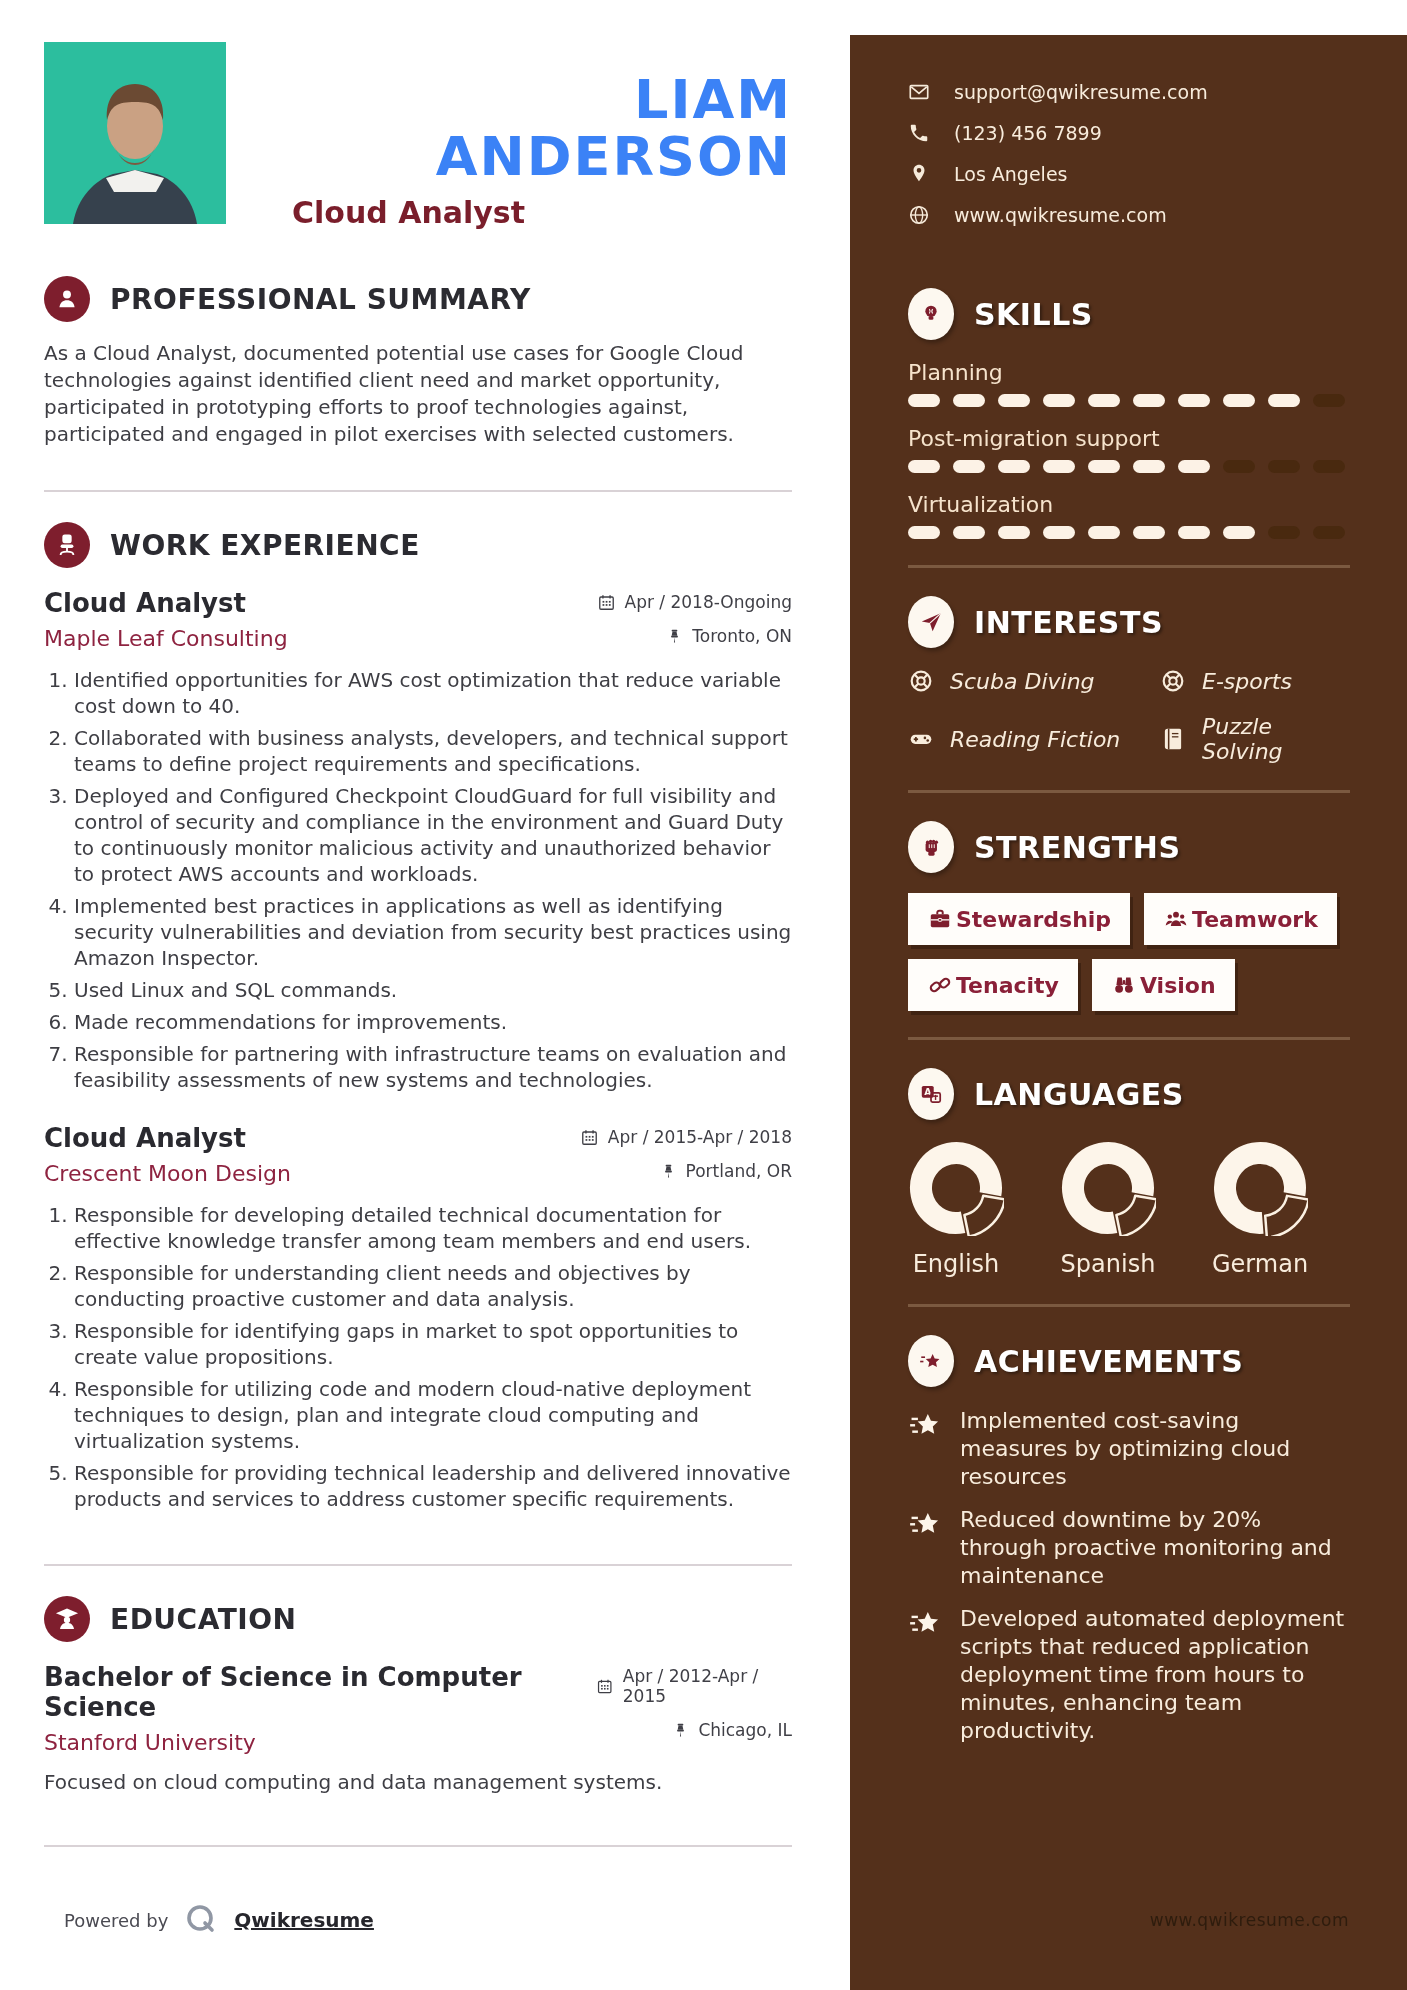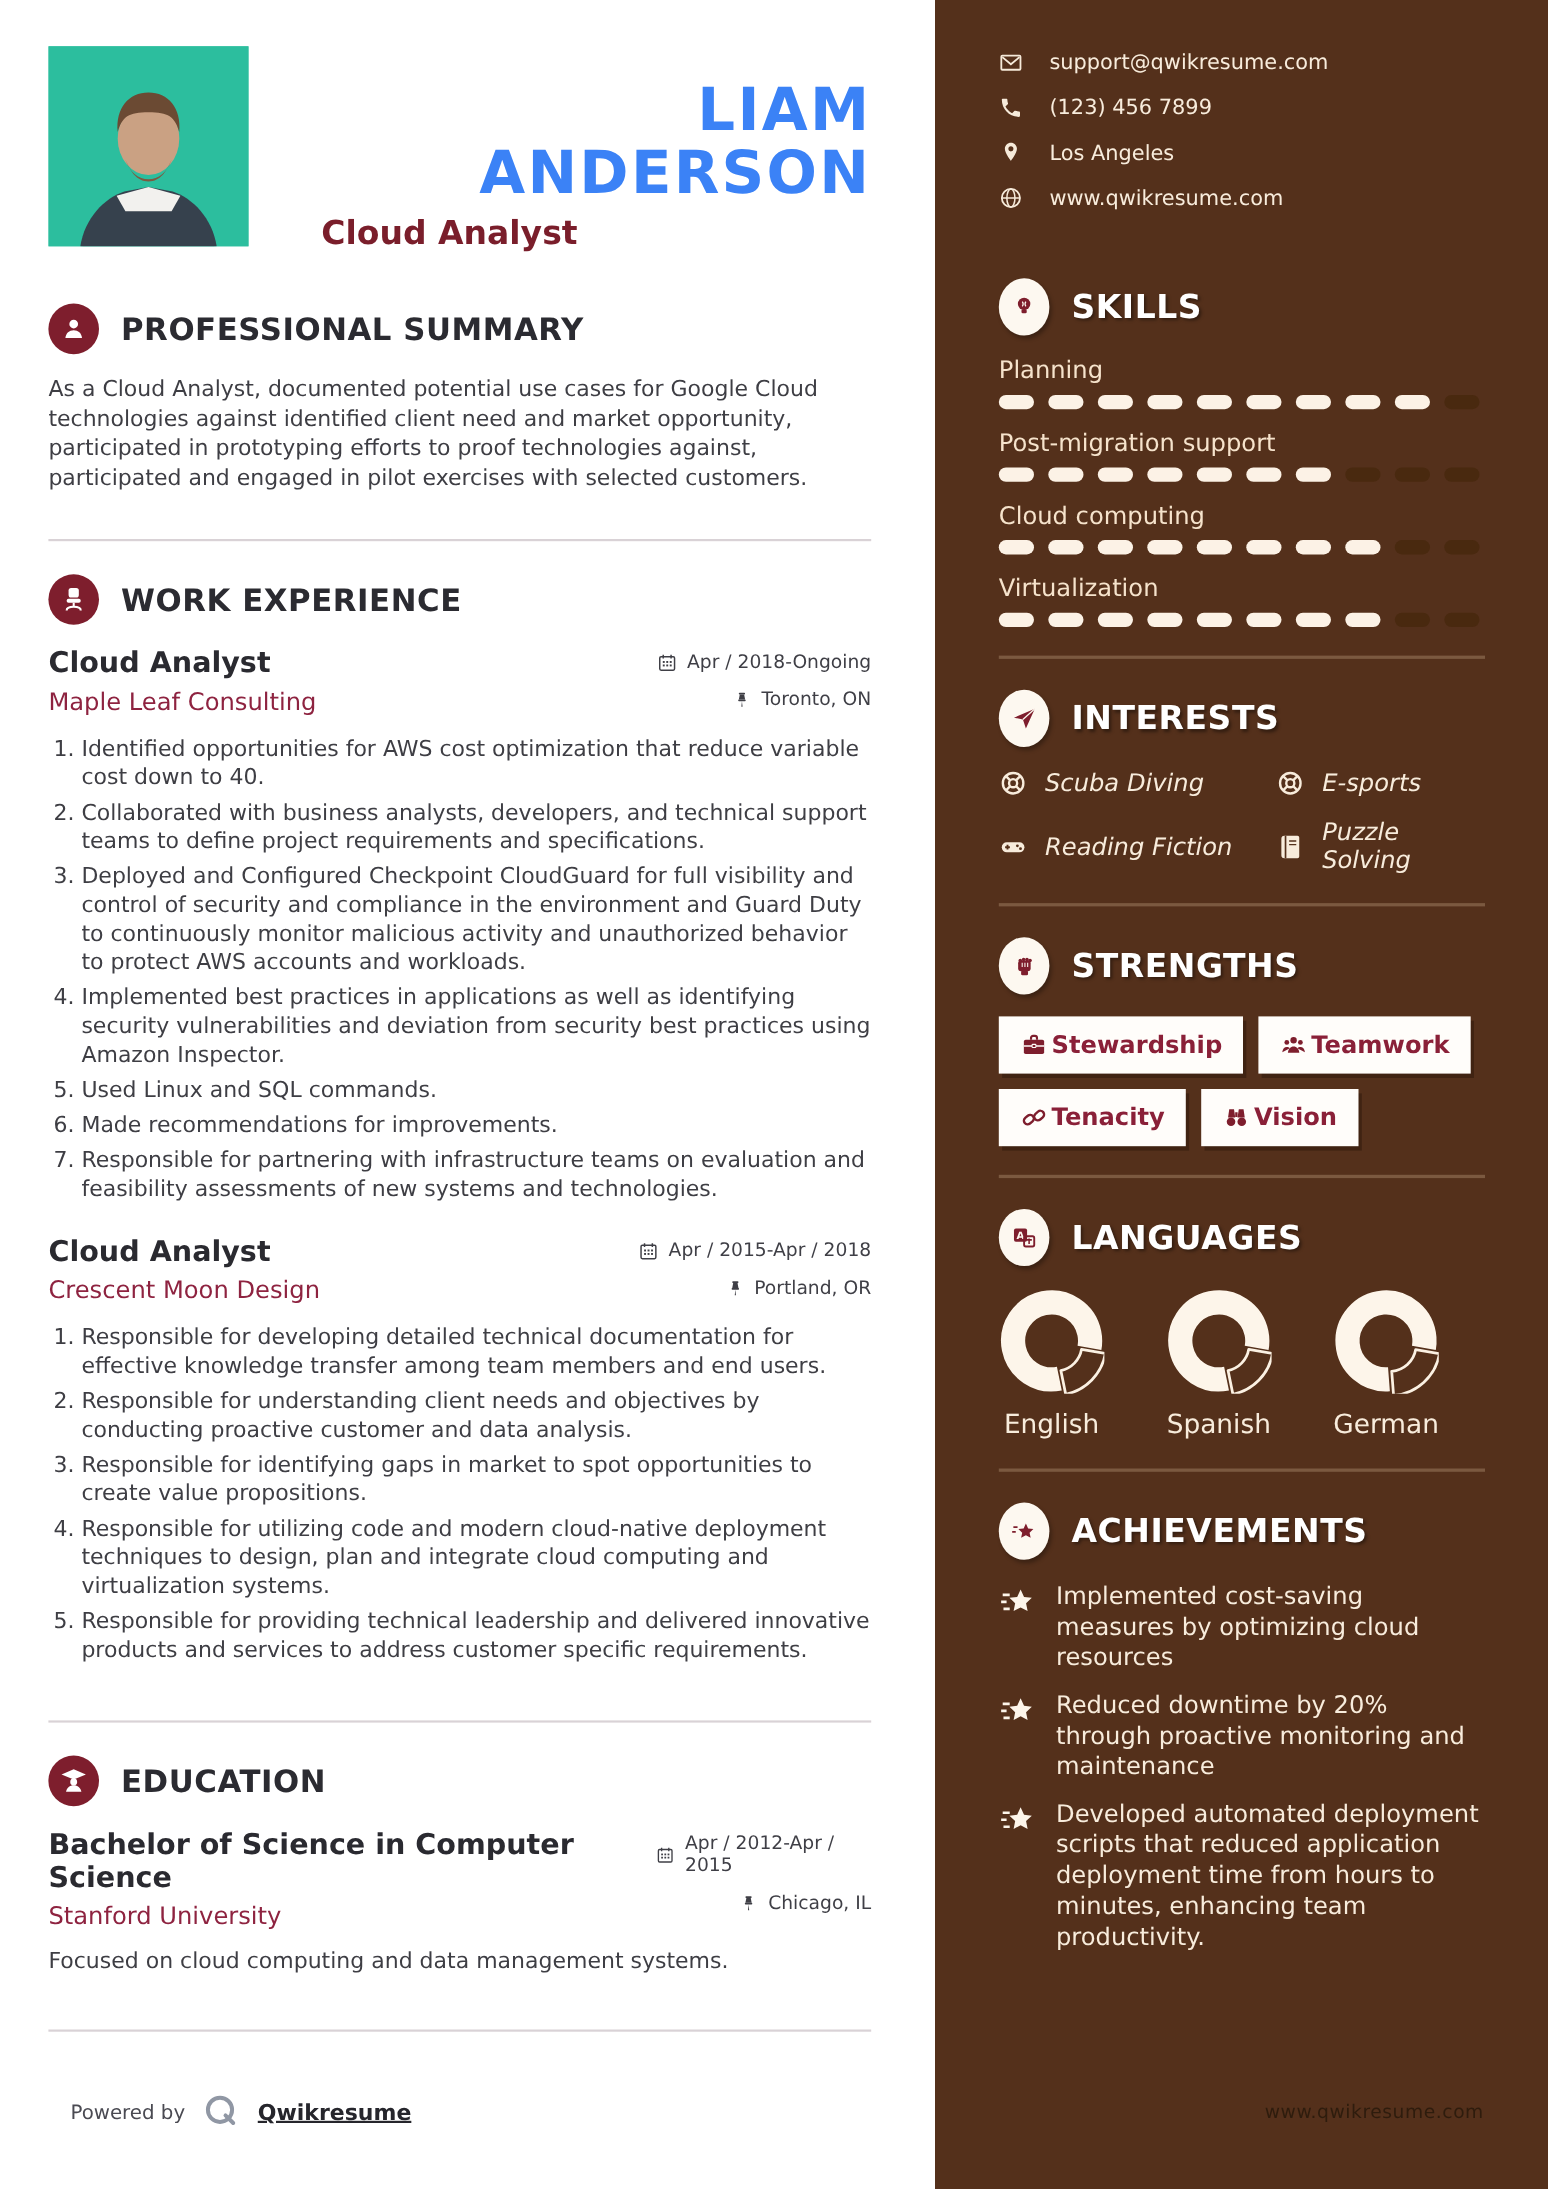--- a/index.html
+++ b/index.html
@@ -33,21 +33,21 @@
   .job ol{margin:16px 0 0 0;padding-left:30px;width:748px;}
   .job ol li{font-size:20px;line-height:26px;color:#3E3E44;margin-bottom:6px;}
   .job2{margin-top:30px;}
   .edu-note{font-size:20px;line-height:26px;color:#3E3E44;margin-top:14px;width:748px;}
 
   .footer{position:absolute;left:64px;bottom:51px;display:flex;align-items:center;gap:14px;}
   .powered{font-size:18px;color:#4A4A52;}
   .brand{font-size:20px;font-weight:600;color:#26262C;text-decoration:underline;cursor:pointer;}
 
   
-  .right{width:557px;background:#54301B;padding:46px 57px 0 58px;position:relative;flex:none;}
+  .right{width:557px;background:#54301B;padding:46px 57px 0 58px;position:relative;flex:none;margin-top:35px;}
   .contact-row{display:flex;align-items:center;gap:24px;margin-bottom:19px;font-size:19px;color:#F8ECDC;}
   .contact-row .cicon{flex:none;width:22px;height:22px;}
 
   .rsec{margin-top:0;}
   .rsec-head{display:flex;align-items:center;gap:20px;margin-bottom:20px;}
   .rsec-icon{width:46px;height:52px;border-radius:50%;background:#FDF8F0;display:flex;align-items:center;justify-content:center;flex:none;box-shadow:2px 3px 4px rgba(0,0,0,.3);}
   .rsec-title{font-size:30px;font-weight:bold;color:#ffffff;letter-spacing:.5px;text-shadow:2px 2px 3px rgba(0,0,0,.4);}
   .skills-block{margin-top:62px;}
 
   .skill{margin-bottom:19px;}
@@ -337,35 +337,20 @@
             <span class="dash on"></span>
             <span class="dash on"></span>
             <span class="dash on"></span>
             <span class="dash on"></span>
             <span class="dash"></span>
             <span class="dash"></span>
             <span class="dash"></span>
           </div>
       </div>
       <div class="skill">
-        <div class="skill-name">Cloud computing</div>
-        <div class="dashes">
-            <span class="dash on"></span>
-            <span class="dash on"></span>
-            <span class="dash on"></span>
-            <span class="dash on"></span>
-            <span class="dash on"></span>
-            <span class="dash on"></span>
-            <span class="dash on"></span>
-            <span class="dash on"></span>
-            <span class="dash"></span>
-            <span class="dash"></span>
-          </div>
-      </div>
-      <div class="skill">
         <div class="skill-name">Virtualization</div>
         <div class="dashes">
             <span class="dash on"></span>
             <span class="dash on"></span>
             <span class="dash on"></span>
             <span class="dash on"></span>
             <span class="dash on"></span>
             <span class="dash on"></span>
             <span class="dash on"></span>
             <span class="dash on"></span>

